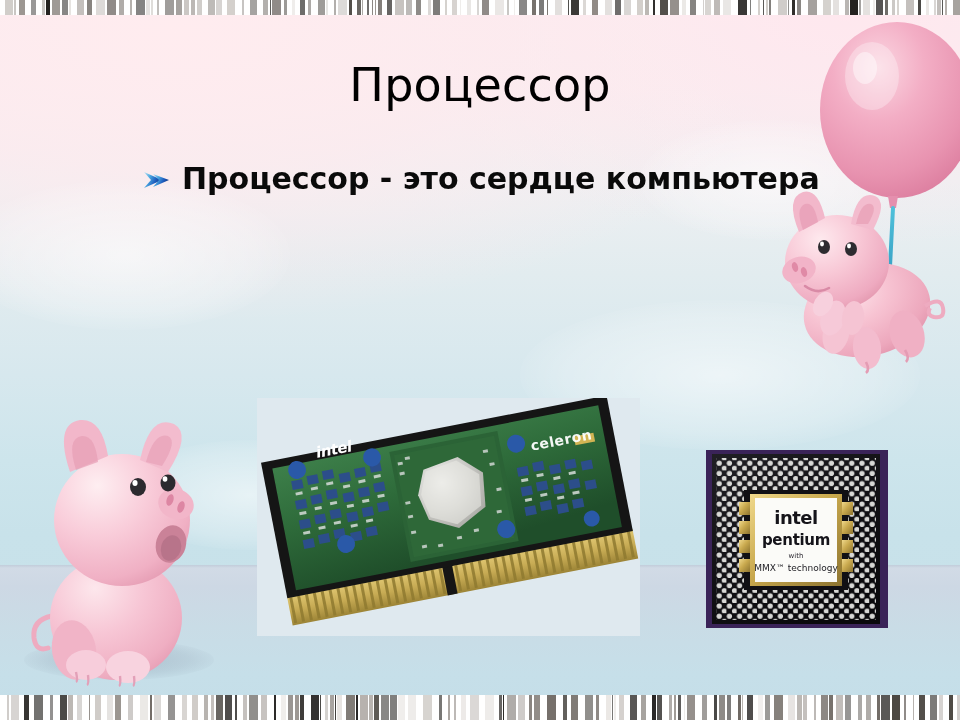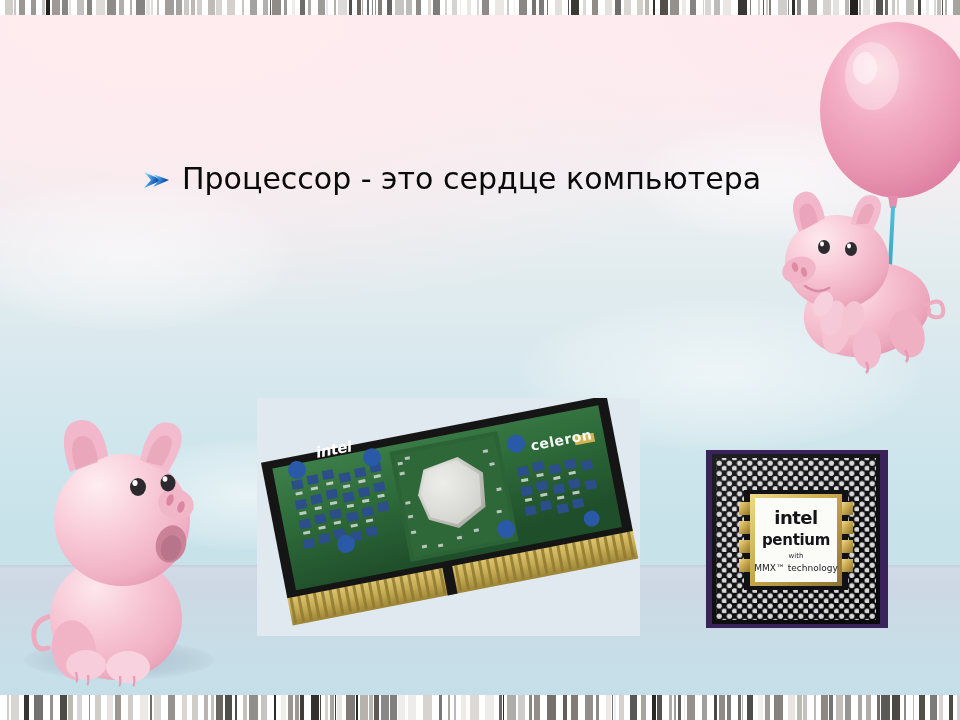--- a/index.html
+++ b/index.html
@@ -121,21 +121,21 @@
     top: 4px;
   }
   .bullet-text {
     font-size: 30px;
     line-height: 37px;
     color: #0a0a0a;
     font-weight: 700;
     font-family: "DejaVu Sans", "Liberation Sans", sans-serif;
     letter-spacing: -0.2px;
   }
-  .bullet-text.light { font-weight: 400; letter-spacing: 0px; }
+  .bullet-text.light { font-weight: 700; letter-spacing: 0px; }
 
   
   .celeron-frame {
     position: absolute;
     left: 257px;
     top: 398px;
     width: 383px;
     height: 238px;
     background: #dfe9ef;
     overflow: hidden;
@@ -279,20 +279,21 @@
 
     <ellipse cx="153" cy="144" rx="15" ry="19" fill="#ca8298" transform="rotate(16 153 144)"></ellipse>
     <ellipse cx="153" cy="148" rx="10" ry="13" fill="#b06e84" transform="rotate(16 153 148)" opacity="0.7"></ellipse>
 
     <ellipse cx="120" cy="87" rx="8" ry="9" fill="#2c2a2f"></ellipse>
     <ellipse cx="117" cy="83" rx="2.6" ry="3" fill="#ffffff"></ellipse>
     <ellipse cx="150" cy="83" rx="7.5" ry="8.5" fill="#2c2a2f"></ellipse>
     <ellipse cx="147" cy="79" rx="2.4" ry="2.8" fill="#ffffff"></ellipse>
   </svg>
 
+  <div class="title">Процессор</div>
 
   <div class="bullets">
 
     <div class="bullet-row">
       <svg class="bullet-icon" viewBox="0 0 30 34">
         <defs>
           <linearGradient id="arrG1" x1="0" y1="0" x2="1" y2="0.4">
             <stop offset="0%" stop-color="#bfe4f5"></stop>
             <stop offset="38%" stop-color="#4aa8e0"></stop>
             <stop offset="72%" stop-color="#1f5fc0"></stop>

